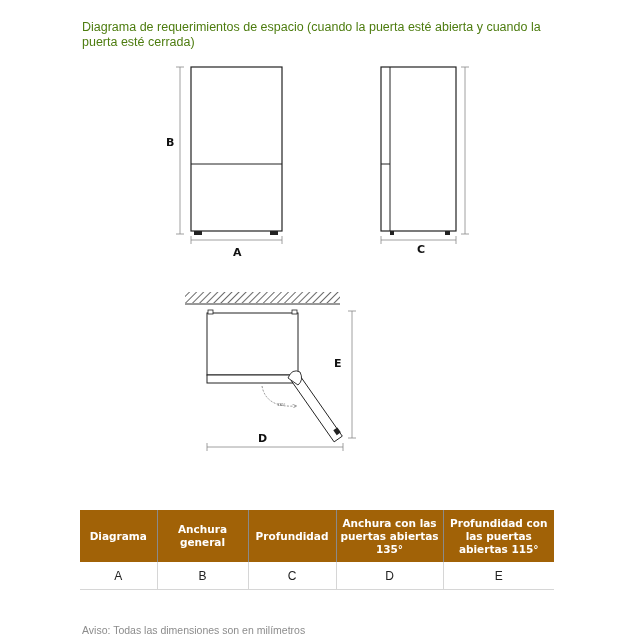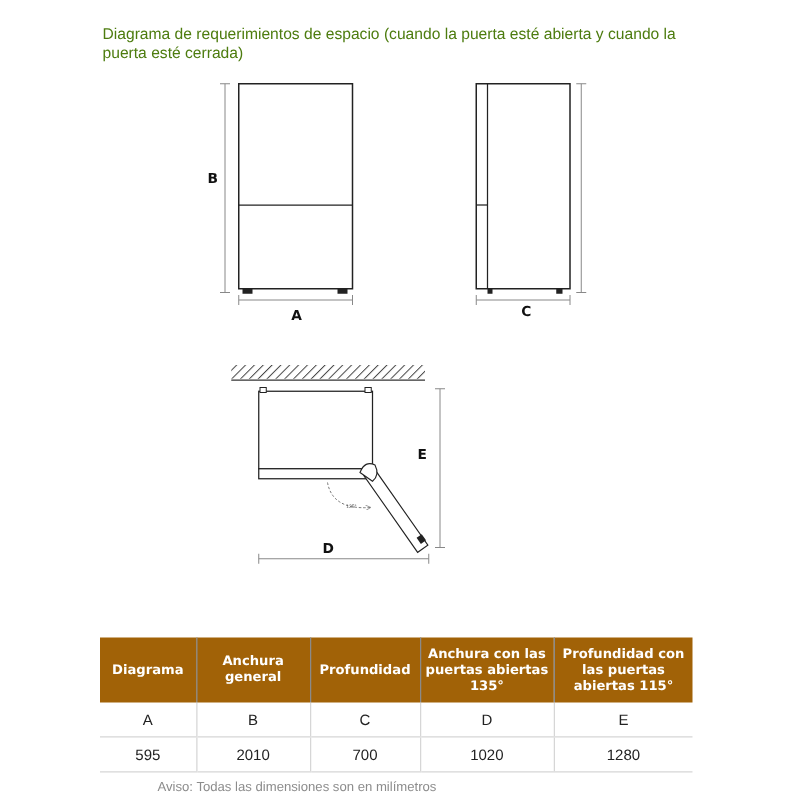--- a/index.html
+++ b/index.html
@@ -6,21 +6,21 @@
     body { width: 640px; height: 640px; position: relative; overflow: hidden; font-family: "Liberation Sans", sans-serif; color: #222; }
     .title { position: absolute; left: 82px; top: 20px; width: 480px; font-size: 12.5px; line-height: 15px; color: #4d7c0f; }
     svg.diagram { position: absolute; left: 0; top: 0; }
     .lbl { font-family: "DejaVu Sans", sans-serif; font-weight: bold; font-size: 11px; fill: #111; }
     .angle-lbl { font-family: "Liberation Sans", sans-serif; font-size: 4px; fill: #555; }
     table.dims { position: absolute; left: 80px; top: 510px; width: 474px; border-collapse: collapse; table-layout: fixed; }
     table.dims th { background: #a16207; color: #ffffff; font-family: "DejaVu Sans", sans-serif; font-weight: bold; font-size: 10.5px; line-height: 13px; height: 52px; padding: 0 2px; text-align: center; border-left: 1px solid #8a8a8a; margin-top: 28px; }
     table.dims th:first-child { border-left: none; }
     table.dims td { font-family: "Liberation Sans", sans-serif; font-size: 12px; color: #222; text-align: center; height: 25px; border-bottom: 1px solid #d6d6d6; border-left: 1px solid #d6d6d6; }
     table.dims td:first-child { border-left: none; }
-    .note { position: absolute; left: 82px; top: 624px; font-size: 10.5px; color: #8c8c8c; margin-left: 44px; }
+    .note { position: absolute; left: 82px; top: 624px; font-size: 10.5px; color: #8c8c8c; }
   </style>
 </head>
 <body>
 
 <div class="title">Diagrama de requerimientos de espacio (cuando la puerta esté abierta y cuando la puerta esté cerrada)</div>
 
 <svg class="diagram" width="640" height="500" viewBox="0 0 640 500">
   <defs>
     <pattern id="hatch" patternUnits="userSpaceOnUse" width="5" height="5" patternTransform="rotate(45)">
       <line x1="0" y1="0" x2="0" y2="5" stroke="#444" stroke-width="1.6"></line>
@@ -121,23 +121,16 @@
     </tr>
   </thead>
   <tbody>
     <tr>
       <td>A</td>
       <td>B</td>
       <td>C</td>
       <td>D</td>
       <td>E</td>
     </tr>
-    <tr>
-      <td>595</td>
-      <td>2010</td>
-      <td>700</td>
-      <td>1020</td>
-      <td>1280</td>
-    </tr>
   </tbody>
 </table>
 
 <div class="note">Aviso: Todas las dimensiones son en milímetros</div>
 
 </body></html>

